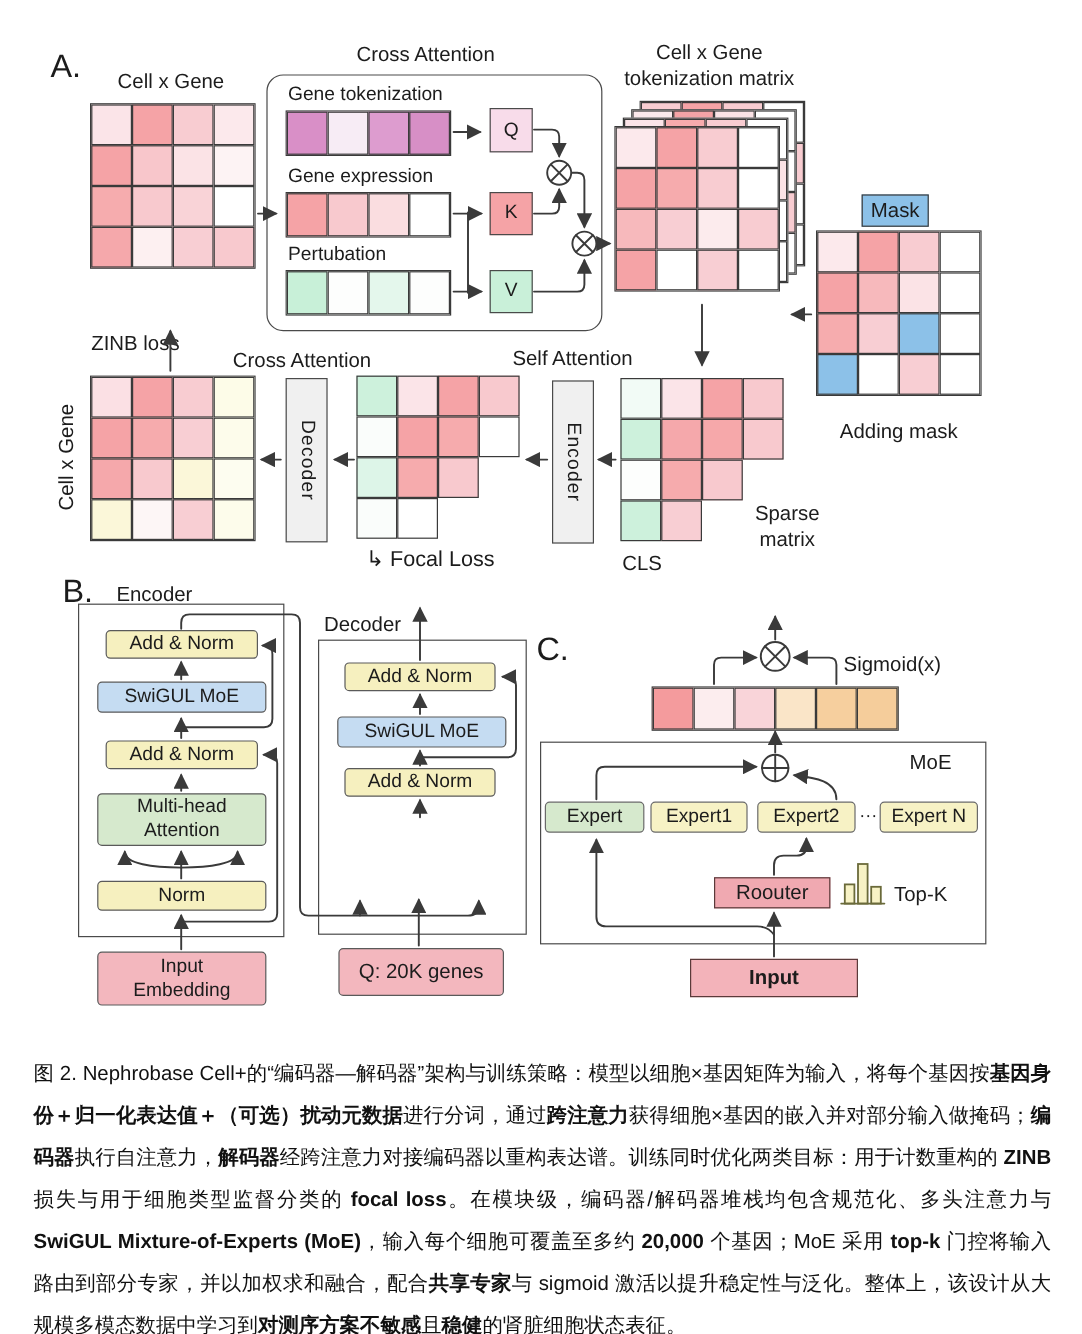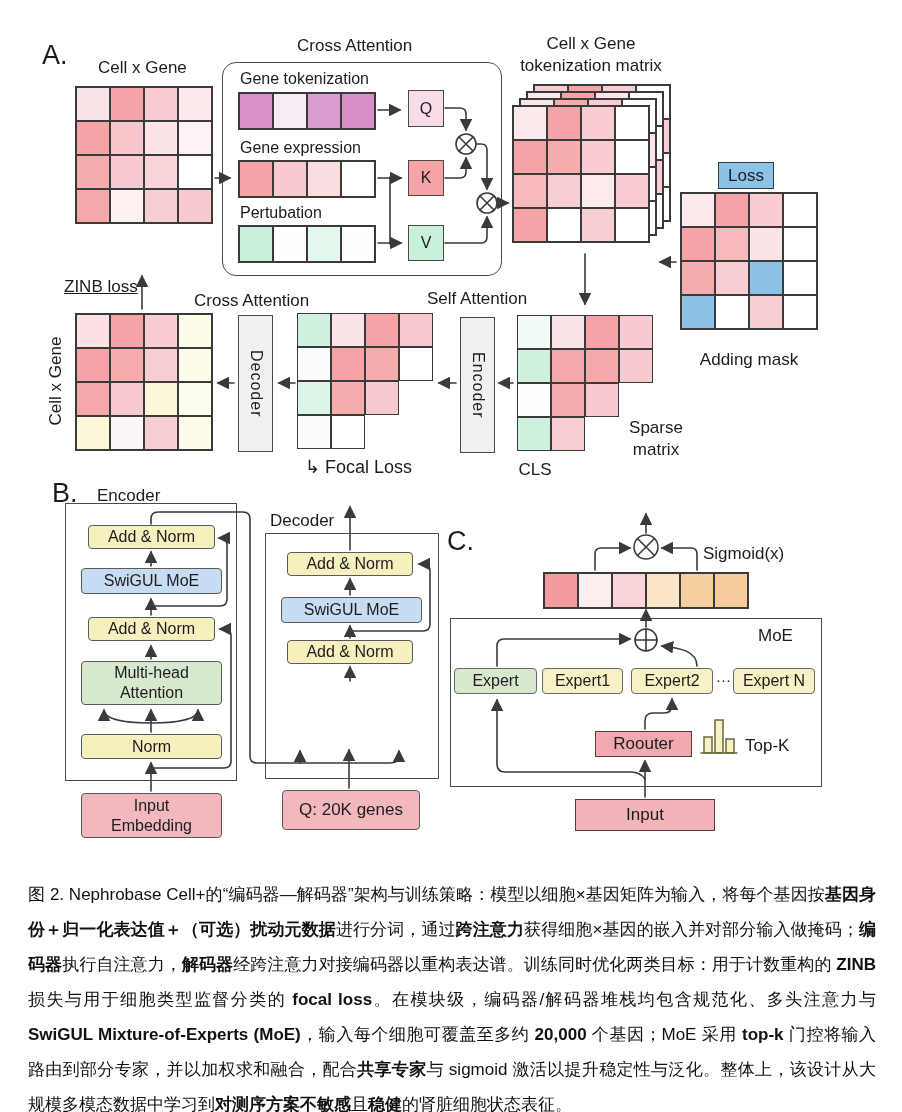--- a/index.html
+++ b/index.html
@@ -194,21 +194,21 @@
         <div class="mcell" style="background: rgb(248, 204, 209);"></div>
       </div>
       <div class="mrow">
         <div class="mcell" style="background: rgb(245, 163, 166);"></div>
         <div class="mcell" style="background: rgb(255, 255, 255);"></div>
         <div class="mcell" style="background: rgb(248, 206, 211);"></div>
         <div class="mcell" style="background: rgb(255, 255, 255);"></div>
       </div>
     </div>
 
-  <div class="fbox" style="left:718px;top:162px;width:56px;height:27px;background:#8cc1e8;border-color:#3a3a3a;font-size:17px;">Loss</div>
+  <div class="fbox" style="left:718px;top:162px;width:56px;height:27px;background:#8cc1e8;border-color:#3a3a3a;font-size:17px;">Mask</div>
   <div class="matrix bordered" style="left:680px;top:192px;">
       <div class="mrow">
         <div class="mcell" style="background: rgb(252, 233, 236);"></div>
         <div class="mcell" style="background: rgb(245, 163, 166);"></div>
         <div class="mcell" style="background: rgb(248, 204, 209);"></div>
         <div class="mcell" style="background: rgb(255, 255, 255);"></div>
       </div>
       <div class="mrow">
         <div class="mcell" style="background: rgb(245, 163, 166);"></div>
         <div class="mcell" style="background: rgb(247, 185, 188);"></div>
@@ -223,21 +223,21 @@
       </div>
       <div class="mrow">
         <div class="mcell" style="background: rgb(140, 193, 232);"></div>
         <div class="mcell" style="background: rgb(255, 255, 255);"></div>
         <div class="mcell" style="background: rgb(248, 206, 211);"></div>
         <div class="mcell" style="background: rgb(255, 255, 255);"></div>
       </div>
     </div>
   <div class="lbl title17 ctr" style="left:695px;top:350px;width:108px;">Adding mask</div>
 
-  <div class="lbl title17" style="left:64px;top:277px;text-decoration:underline;">ZINB loss</div>
+  <div class="lbl title17" style="left:76px;top:277px;">ZINB loss</div>
   <div class="lbl title17" style="left:194px;top:291px;">Cross Attention</div>
   <div class="lbl title17" style="left:427px;top:289px;">Self Attention</div>
 
   <div class="lbl title17 ctr rot" style="left:6px;top:371px;width:100px;">Cell x Gene</div>
   <div class="matrix bordered" style="left:75px;top:313px;">
       <div class="mrow">
         <div class="mcell" style="background: rgb(251, 224, 228);"></div>
         <div class="mcell" style="background: rgb(245, 163, 166);"></div>
         <div class="mcell" style="background: rgb(248, 204, 209);"></div>
         <div class="mcell" style="background: rgb(253, 252, 232);"></div>
@@ -347,21 +347,21 @@
     </div>
   <div class="abs" style="left:450px;top:618px;width:370px;height:167px;border:1.5px solid #4a4a4a;"></div>
   <div class="lbl title17" style="left:758px;top:626px;">MoE</div>
   <div class="fbox round" style="left:454px;top:668px;width:83px;height:26px;background:#d6e9cd;border-color:#6a6a6a;">Expert</div>
   <div class="fbox round" style="left:542px;top:668px;width:81px;height:26px;background:#f7f2c5;border-color:#6a6a6a;">Expert1</div>
   <div class="fbox round" style="left:631px;top:668px;width:82px;height:26px;background:#f7f2c5;border-color:#6a6a6a;">Expert2</div>
   <div class="lbl" style="left:716px;top:671px;font-size:15px;">···</div>
   <div class="fbox round" style="left:733px;top:668px;width:82px;height:26px;background:#f7f2c5;border-color:#6a6a6a;">Expert N</div>
   <div class="fbox" style="left:595px;top:731px;width:97px;height:26px;background:#f0a9b1;border-color:#5a3a3a;font-size:17px;">Roouter</div>
   <div class="lbl title17" style="left:745px;top:736px;">Top-K</div>
-  <div class="fbox" style="left:575px;top:799px;width:140px;height:32px;background:#f3b3ba;border-color:#5a3a3a;font-size:17px;">Input</div>
+  <div class="fbox" style="left:575px;top:799px;width:140px;height:32px;background:#f3b3ba;border-color:#5a3a3a;font-size:17px;font-weight:bold;">Input</div>
 
   <svg class="overlay" width="902" height="1112" viewBox="0 0 902 1112">
     <defs>
       <marker id="ah" markerWidth="9" markerHeight="8" refX="7" refY="4" orient="auto">
         <path d="M0,0 L8,4 L0,8 Z" fill="#3a3a3a"></path>
       </marker>
     </defs>
     <g stroke="#3a3a3a" stroke-width="1.6" fill="none" stroke-linecap="round">
 
       <path d="M215,178 H230" marker-end="url(#ah)"></path>

